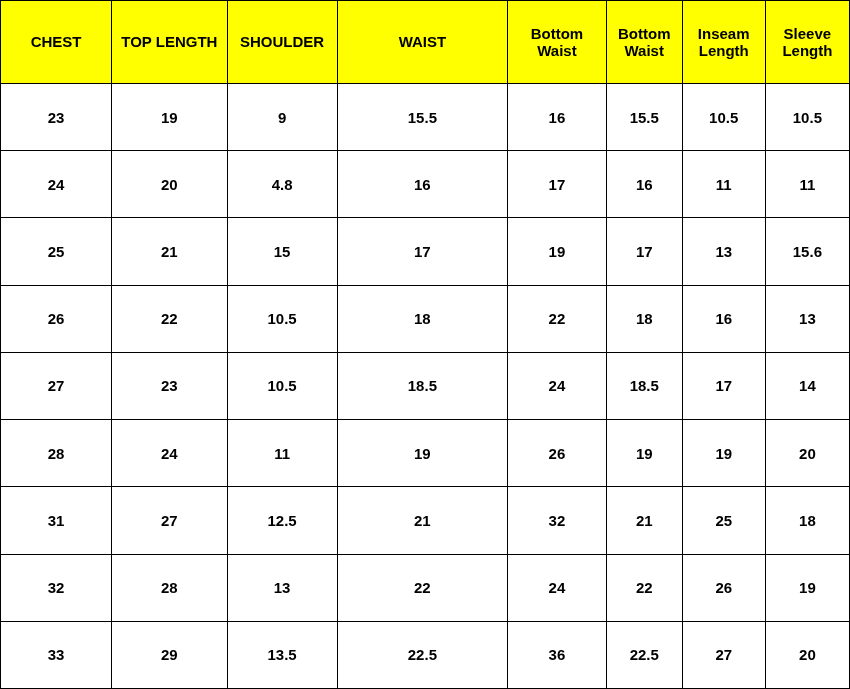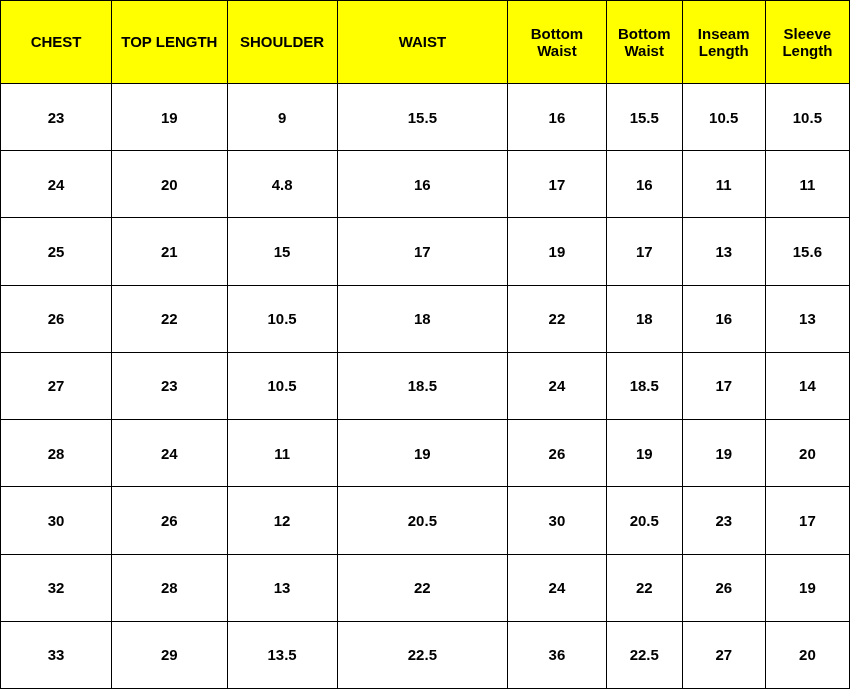--- a/index.html
+++ b/index.html
@@ -136,28 +136,28 @@
         <td>28</td>
         <td>24</td>
         <td>11</td>
         <td>19</td>
         <td>26</td>
         <td>19</td>
         <td>19</td>
         <td>20</td>
       </tr>
       <tr>
-        <td>30</td>
-        <td>26</td>
-        <td>12</td>
-        <td>20.5</td>
-        <td>30</td>
-        <td>20.5</td>
-        <td>23</td>
-        <td>17</td>
+        <td>31</td>
+        <td>27</td>
+        <td>12.5</td>
+        <td>21</td>
+        <td>32</td>
+        <td>21</td>
+        <td>25</td>
+        <td>18</td>
       </tr>
       <tr>
         <td>32</td>
         <td>28</td>
         <td>13</td>
         <td>22</td>
         <td>24</td>
         <td>22</td>
         <td>26</td>
         <td>19</td>

